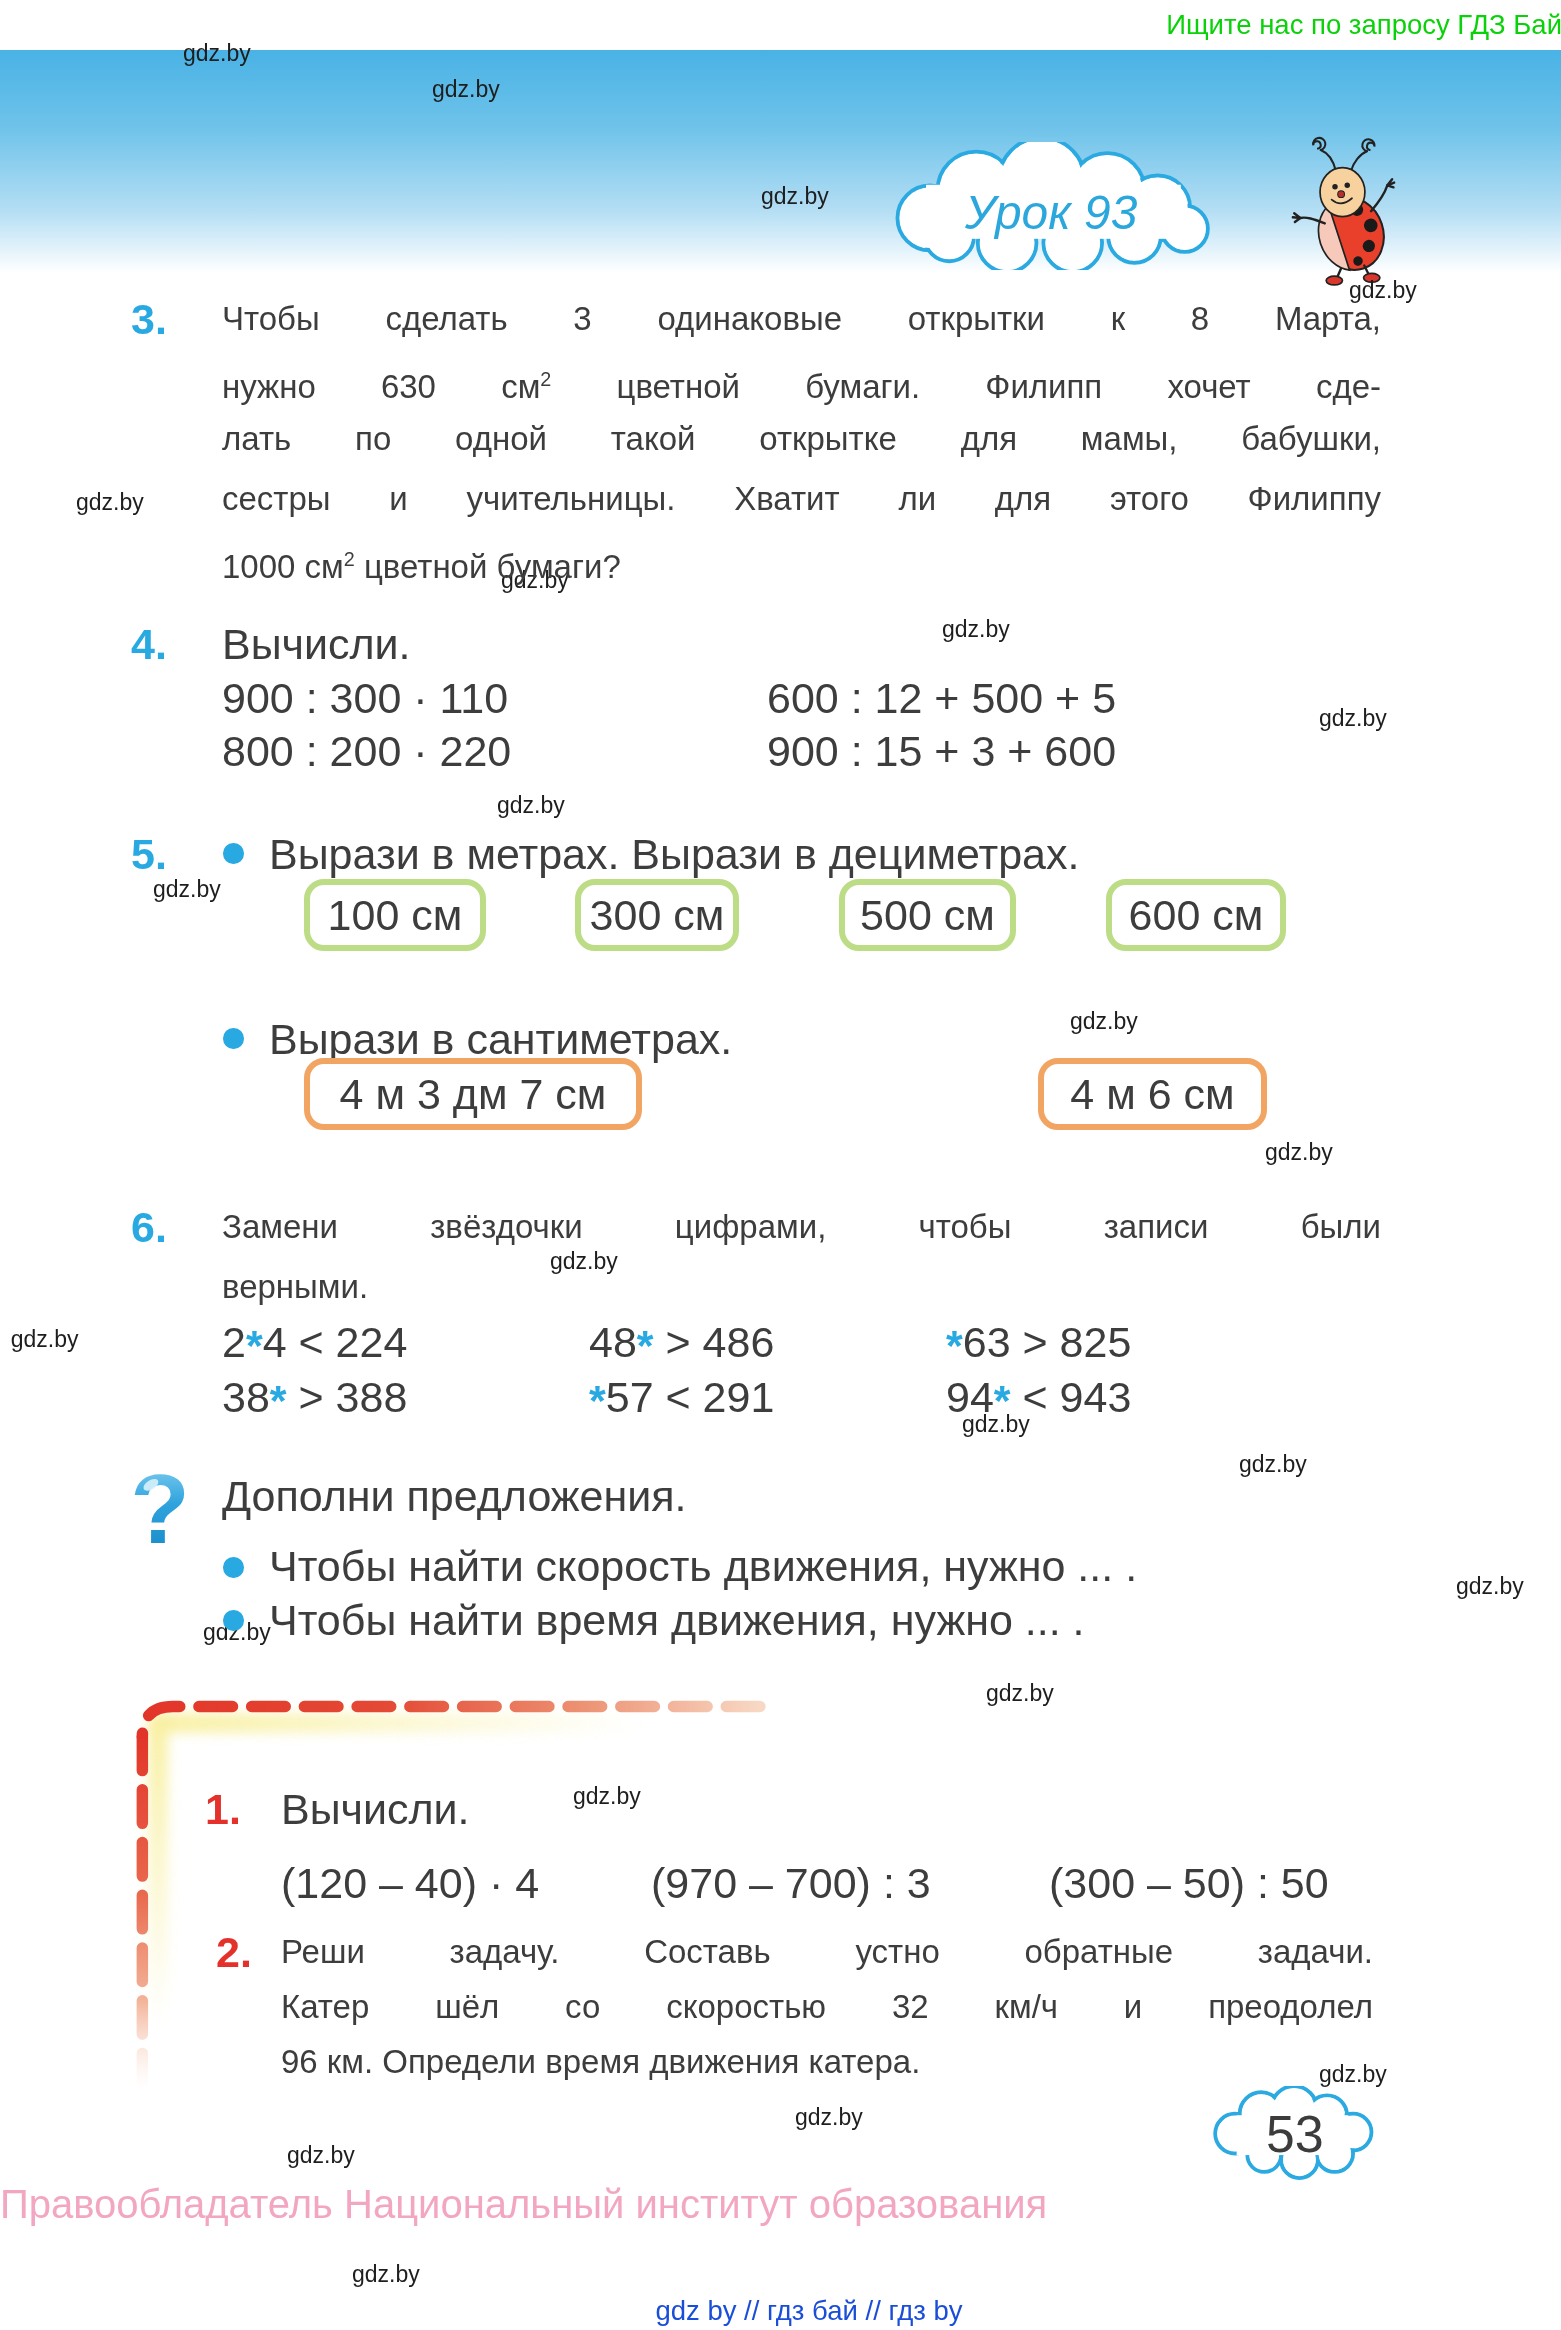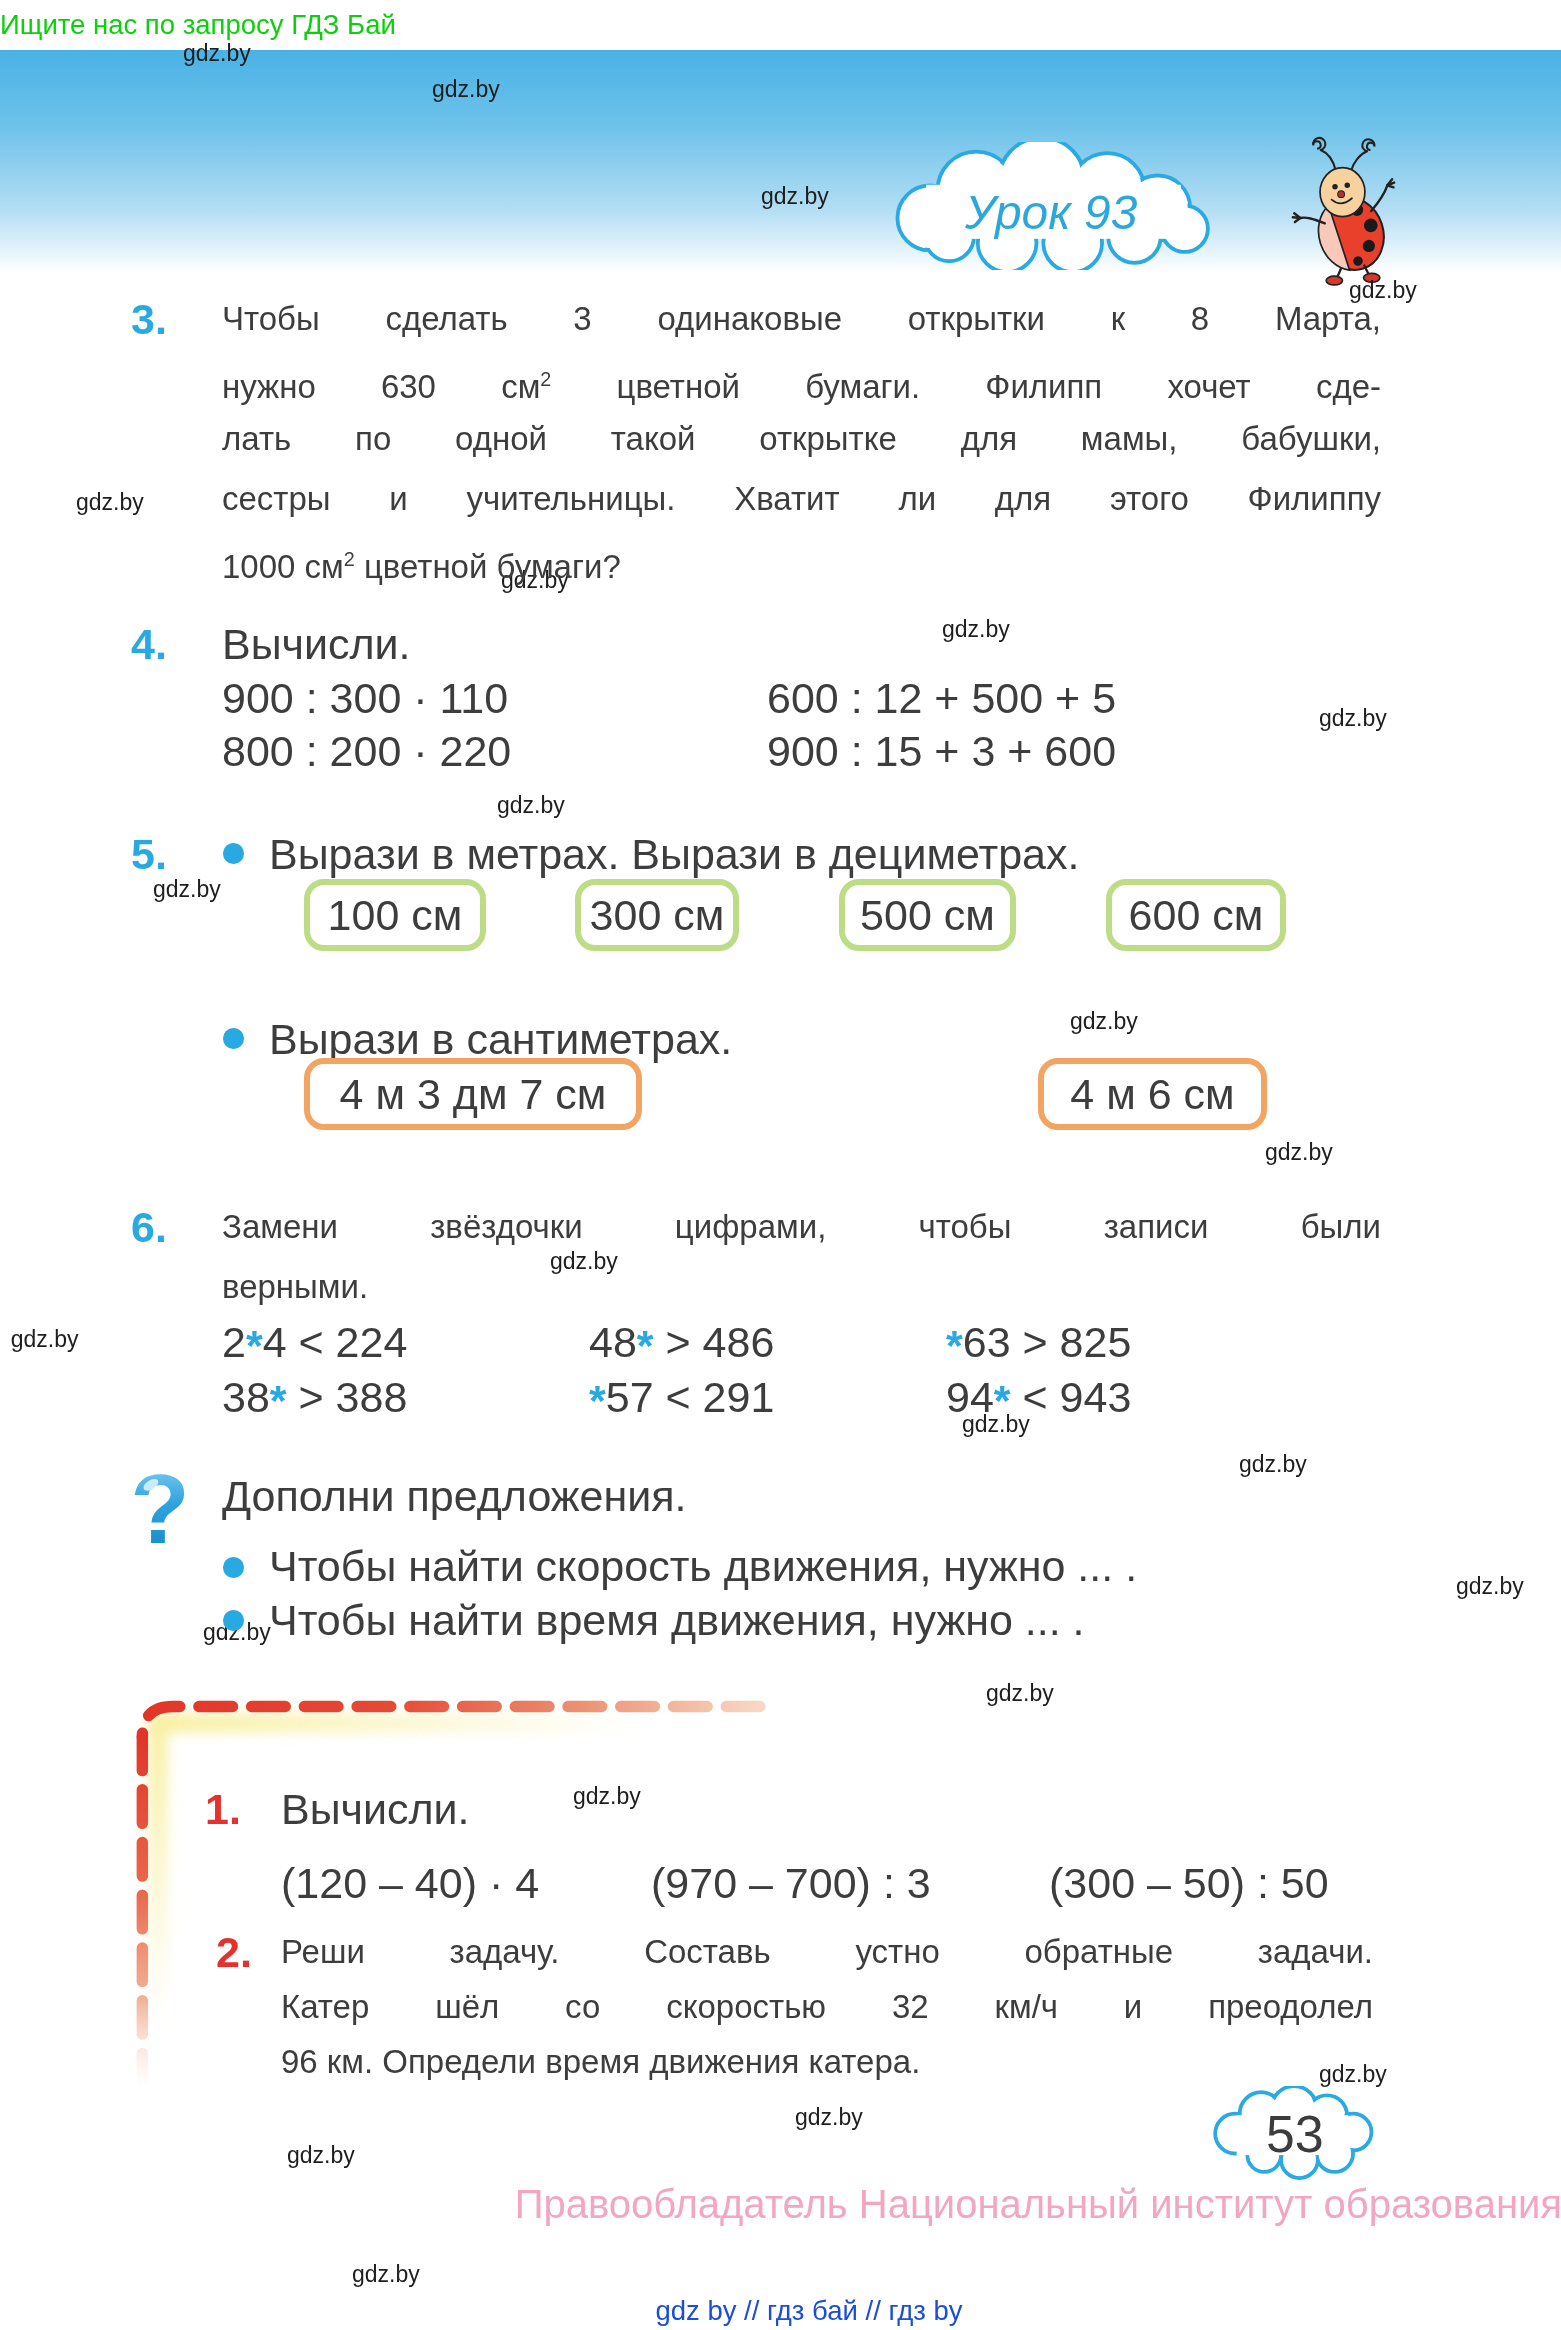--- a/index.html
+++ b/index.html
@@ -12,39 +12,39 @@
     --link-blue:#1b4ed8;
   }
   html,body{margin:0;padding:0;background:#fff;}
   .page{position:relative;width:1562px;height:2330px;background:#fff;overflow:hidden;
         font-family:"Liberation Sans","DejaVu Sans",sans-serif;color:#3d3d3d;}
   .abs{position:absolute;}
   .t{font-size:43px;line-height:1.05;white-space:nowrap;}
   .num{font-size:43px;font-weight:700;line-height:1.05;}
   .num.blue{color:var(--accent-blue);}
   .num.red{color:var(--number-red);}
-  .promo{position:absolute;top:9.2px;left:0;width:100%;text-align:left;
+  .promo{position:absolute;top:9.2px;left:0;width:100%;text-align:right;
          font-size:27.5px;color:var(--promo-green);}
   .sky{position:absolute;top:50px;left:0;width:100%;height:223px;
        background:linear-gradient(180deg,#49b2e5 0%,#6fc3ea 35%,#b4def4 72%,#ffffff 100%);}
   .watermark{position:absolute;font-size:23px;color:#1e1e1e;white-space:nowrap;}
   .textblock{font-size:33px;color:#3d3d3d;}
   .textblock .line{height:60px;line-height:50px;text-align:justify;}
   .textblock .line::after{content:"";display:inline-block;width:100%;height:0;}
   .textblock .line.last{text-align:left;}
   .textblock .line.last::after{content:none;}
   .textblock sup, .t sup{font-size:0.6em;}
   .dot{position:absolute;width:20.6px;height:20.6px;border-radius:50%;background:var(--accent-blue);}
   .gbox,.obox{position:absolute;height:72px;border-radius:20px;background:#fff;
       display:flex;align-items:center;justify-content:center;font-size:43px;box-sizing:border-box;}
   .gbox{border:6.9px solid var(--green-border);top:879px;text-align:center;}
   .obox{border:6.9px solid var(--orange-border);top:1058px;}
   .star{color:var(--accent-blue);font-weight:700;display:inline-block;transform:translateY(3.1px);}
   .glowX{position:absolute;filter:blur(6.1px);border-radius:10.7px;}
-  .copyright{position:absolute;top:2182px;left:0;width:100%;text-align:right;
+  .copyright{position:absolute;top:2182px;left:0;width:100%;text-align:left;
              font-size:40px;color:var(--footer-pink);}
   .links{position:absolute;top:2295px;left:0;width:100%;text-align:center;
          font-size:27.5px;color:var(--link-blue);padding-left:28px;}
 </style>
 </head>
 <body>
 
 <div class="page">
 
   <div class="promo">Ищите нас по запросу ГДЗ Бай</div>

